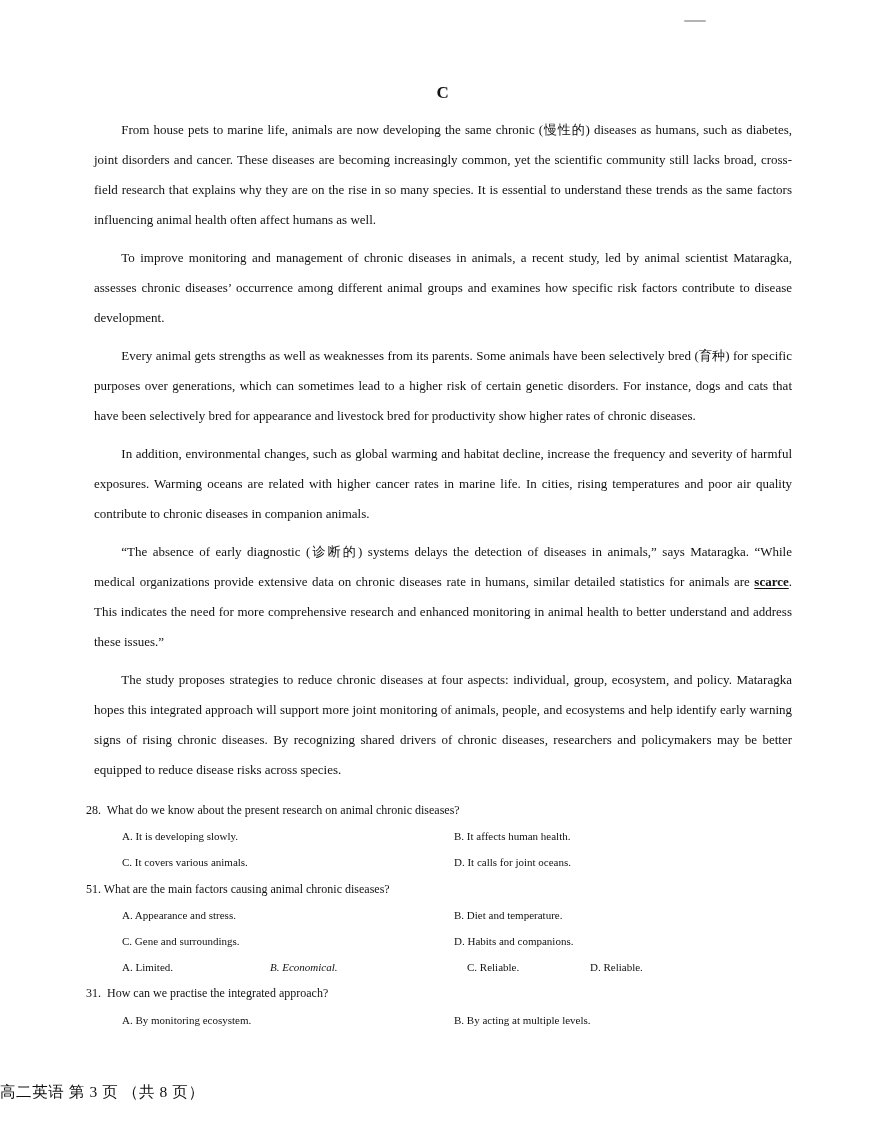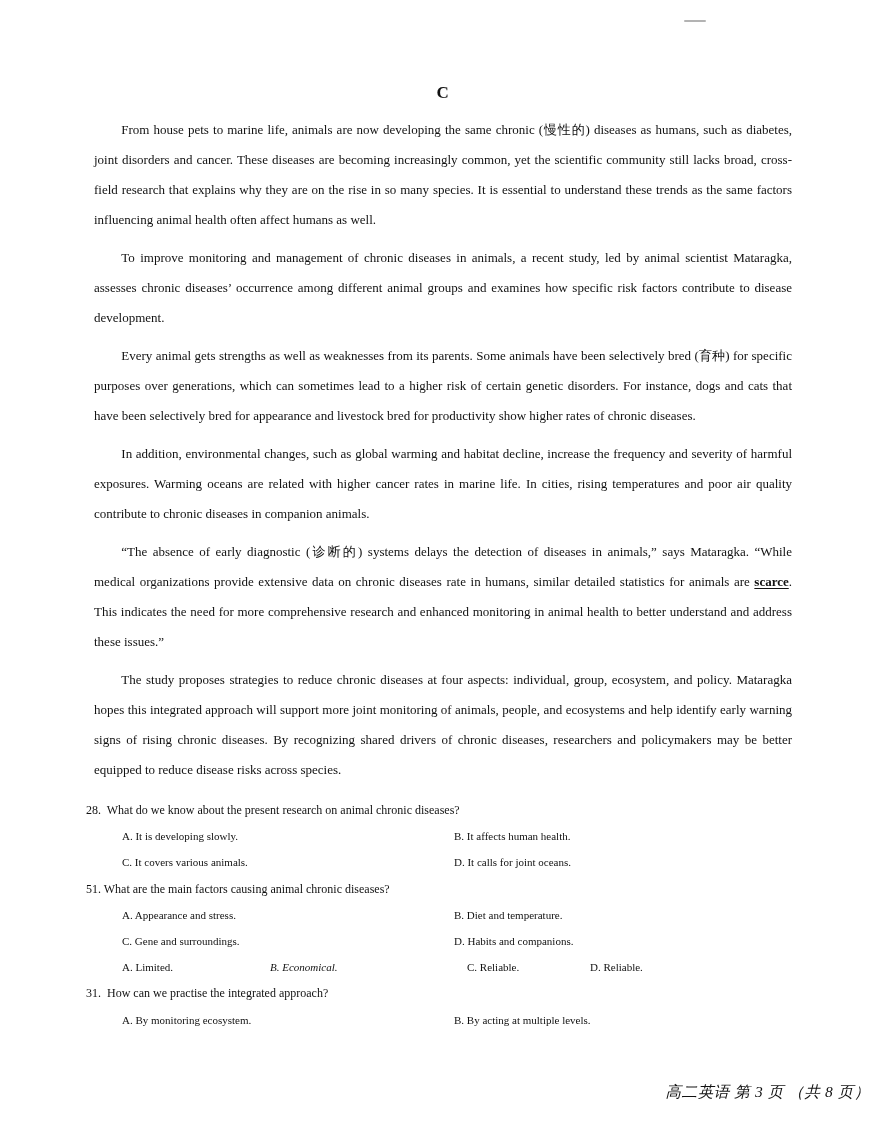--- a/index.html
+++ b/index.html
@@ -98,25 +98,24 @@
   .q4 .c1 { left: 0px; }
   .q4 .c2 { left: 148px; font-style: italic; }
   .q4 .c3 { left: 339px; margin-left: 6px; }
   .q4 .c4 { left: 468px; }
 
   .footer {
     position: absolute;
     left: 0;
     top: 1082px;
     width: 870px;
-    text-align: right;
+    text-align: left;
     font-size: 15.5px;
     font-family: "Liberation Serif", "DejaVu Serif", serif;
     letter-spacing: .6px;
-    font-style: italic;
   }
 </style>
 </head>
 <body>
 
 <div class="page">
 
   <div class="scan-mark"></div>
 
   <div class="content">

